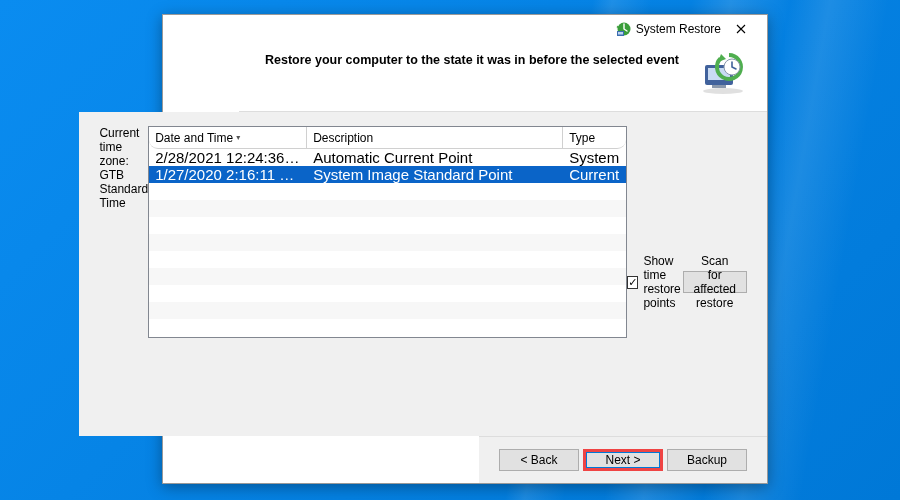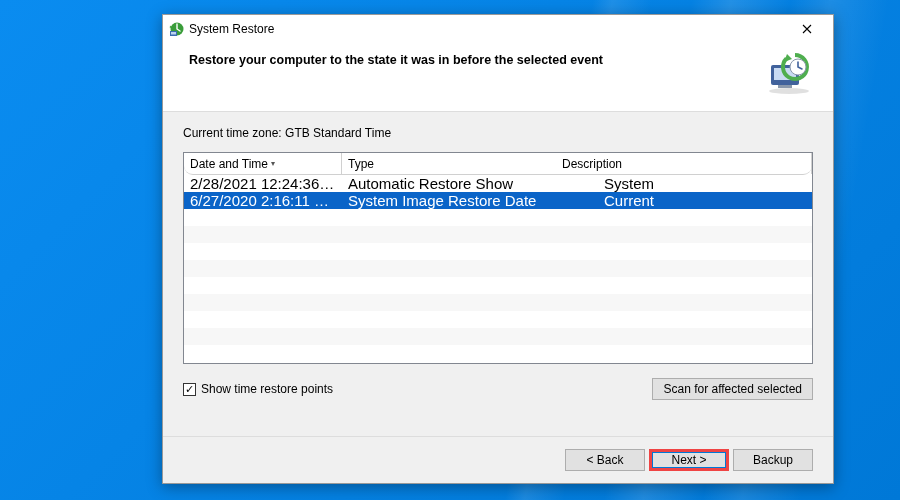--- a/index.html
+++ b/index.html
@@ -16,50 +16,50 @@
   .rays {
     position: absolute; inset: 0; pointer-events: none;
     background:
       linear-gradient(100deg, rgba(255,255,255,0) 60%, rgba(255,255,255,0.10) 62%, rgba(255,255,255,0) 66%),
       linear-gradient(100deg, rgba(255,255,255,0) 70%, rgba(255,255,255,0.12) 74%, rgba(255,255,255,0) 80%),
       linear-gradient(100deg, rgba(255,255,255,0) 80%, rgba(255,255,255,0.10) 84%, rgba(255,255,255,0) 90%);
   }
   .window {
     position: absolute;
     left: 162px; top: 14px;
-    width: 672px; height: 470px;
+    width: 606px; height: 470px;
     background: #ffffff;
     border: 1px solid #999;
     box-shadow: 0 3px 14px rgba(0,0,0,0.35);
-    display: flex; flex-direction: column;
+    display: flex; flex-direction: column; align-items: flex-end;
   }
   .titlebar {
     display: flex; align-items: center;
     height: 28px; padding: 0 6px;
   }
   .titlebar .ticon { width: 16px; height: 16px; margin-right: 4px; }
   .titlebar .title { flex: 0 0 auto; font-size: 12px; color: #000; }
   .titlebar .spacer { flex: 1; }
   .titlebar .close {
     width: 40px; height: 24px;
     display: flex; align-items: center; justify-content: center;
     font-size: 14px; color: #000;
   }
   .header {
     padding: 8px 20px 16px 26px;
-    display: flex; align-items: flex-start; gap: 8px;
+    display: flex; align-items: flex-start; gap: 20px;
     border-bottom: 1px solid #ddd;
   }
   .header .htext { flex: 1; font-size: 12.5px; font-weight: bold; color: #000; padding-top: 2px; }
   .header .hicon { width: 48px; height: 44px; flex: 0 0 auto; }
   .body {
     flex: 1;
     background: #f0f0f0;
     padding: 14px 20px 12px 20px;
-    display: flex; flex-direction: column;
+    display: flex; 
   }
   .tzline { font-size: 12px; color: #000; margin-bottom: 12px; }
   .table {
     background: #fff;
     border: 1px solid #828790;
     height: 212px;
     display: flex; flex-direction: column;
   }
   .thead {
     display: flex;
@@ -172,57 +172,57 @@
 
   <div class="body">
     <div class="tzline">Current time zone: GTB Standard Time</div>
 
     <div class="table">
       <div class="thead">
         <div class="th col-dt">
           <span>Date and Time</span>
           <span class="sort">▾</span>
         </div>
+        <div class="th col-desc">
+          <span>Description</span>
+        </div>
         <div class="th col-type last">
           <span>Type</span>
-        </div>
-        <div class="th col-desc">
-          <span>Description</span>
         </div>
       </div>
       <div class="tbody" id="tbody">
           <div class="trow">
             <div class="td col-dt">2/28/2021 12:24:36 PM</div>
-            <div class="td col-desc">Automatic Restore Show</div>
+            <div class="td col-desc">Automatic Current Point</div>
             <div class="td col-type">System</div>
           </div>
           <div class="trow sel">
-            <div class="td col-dt">6/27/2020 2:16:11 PM</div>
-            <div class="td col-desc">System Image Restore Date</div>
+            <div class="td col-dt">1/27/2020 2:16:11 PM</div>
+            <div class="td col-desc">System Image Standard Point</div>
             <div class="td col-type">Current</div>
           </div>
           <div class="trow"></div>
           <div class="trow striped"></div>
           <div class="trow"></div>
           <div class="trow striped"></div>
           <div class="trow"></div>
           <div class="trow striped"></div>
           <div class="trow"></div>
           <div class="trow striped"></div>
           <div class="trow"></div>
         </div>
     </div>
 
     <div class="belowtable">
       <label class="chk">
         <span class="box" id="chkbox">✓</span>
         <span>Show time restore points</span>
       </label>
       <span class="spacer"></span>
-      <button class="btn" style="width:auto;padding:0 10px;">Scan for affected selected</button>
+      <button class="btn" style="width:auto;padding:0 10px;">Scan for affected restore</button>
     </div>
   </div>
 
   <div class="footer">
     <button class="btn">&lt; Back</button>
     <button class="btn default">Next &gt;</button>
     <button class="btn">Backup</button>
   </div>
 
 </div>

